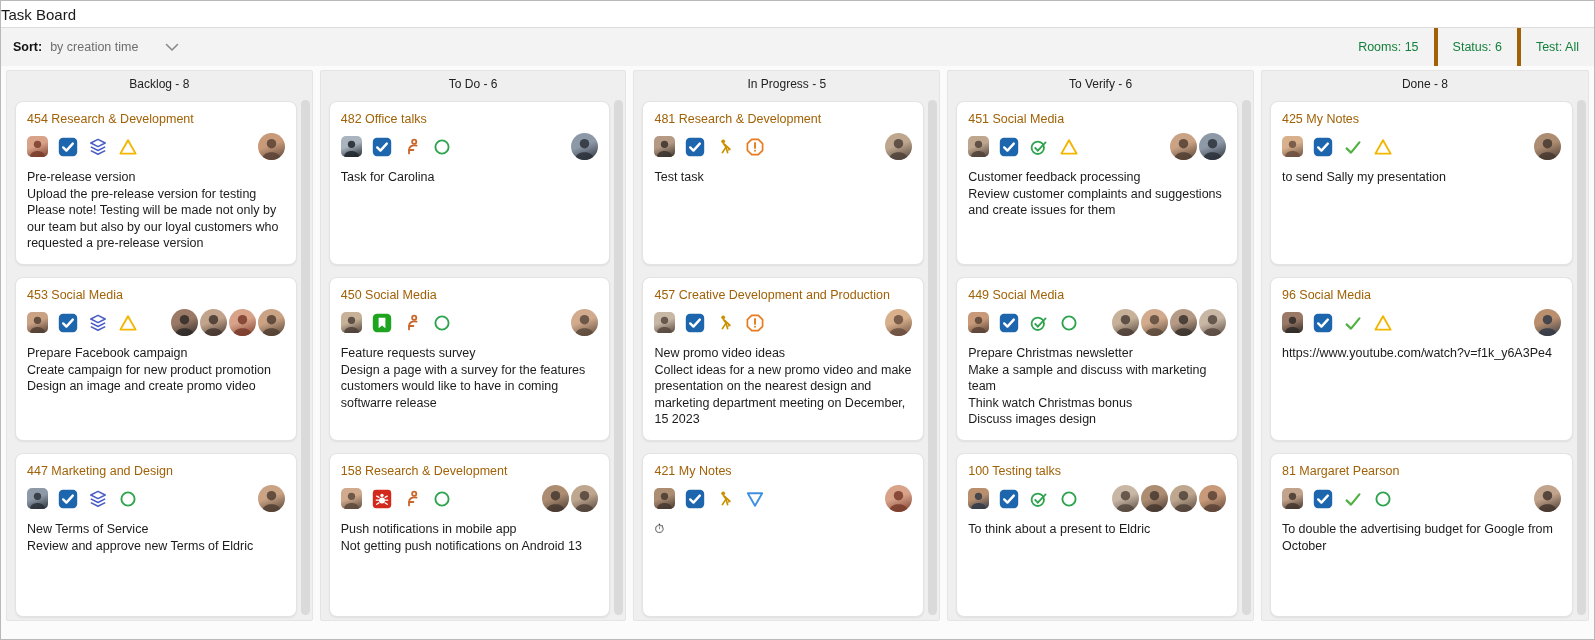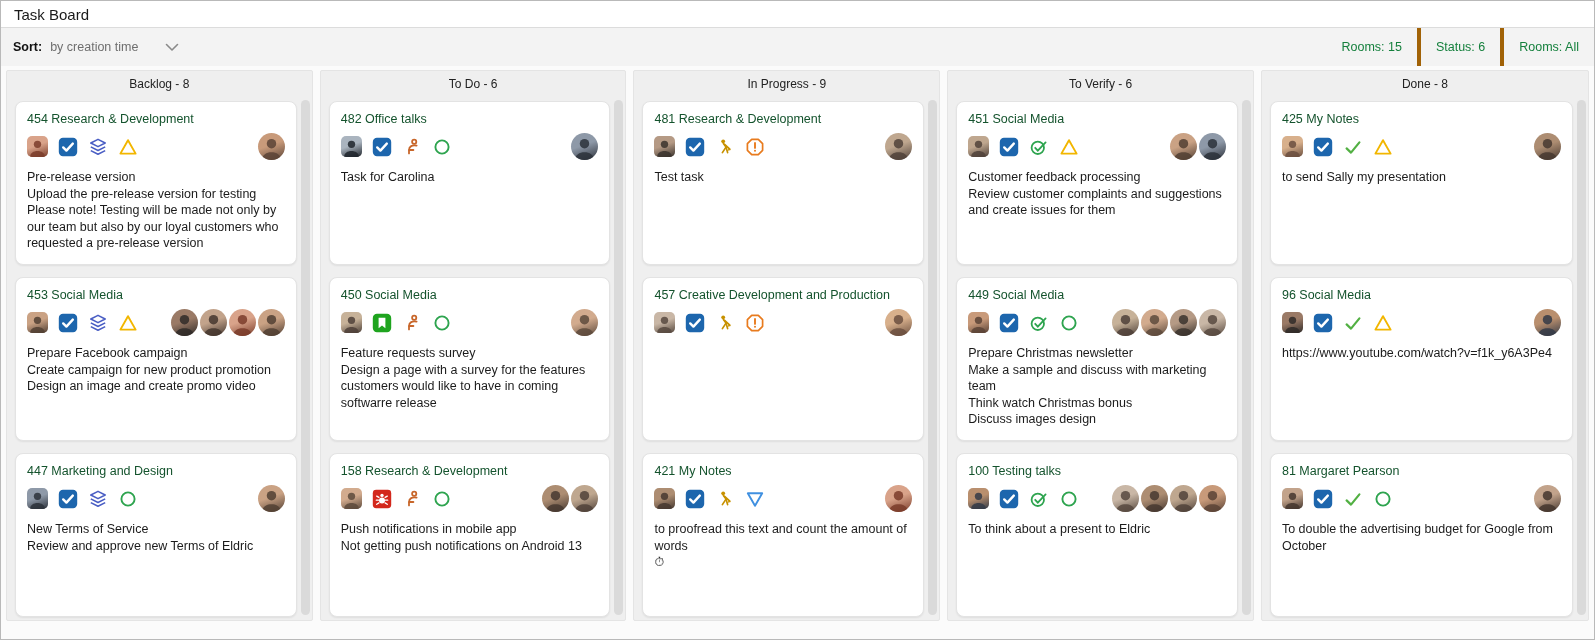--- a/index.html
+++ b/index.html
@@ -2,41 +2,41 @@
 <html><head>
 <meta charset="utf-8">
 <style>
   html,body{margin:0;padding:0;background:#e9e9e9;}
   .screen{
     position:relative;width:1595px;height:640px;background:#fff;
     border:1px solid #b9b9b9;box-sizing:border-box;overflow:hidden;
     display:flex;flex-direction:column;
     font-family:"Liberation Sans","DejaVu Sans",sans-serif;
   }
-  .titlebar{flex:0 0 26px;display:flex;align-items:center;padding-left:13px;
+  .titlebar{flex:0 0 26px;display:flex;align-items:center;
     font-size:15px;color:#1a1a1a;background:#fff;border-bottom:1px solid #dcdcdc;}
   .toolbar{flex:0 0 38px;background:#f3f3f3;display:flex;align-items:center;justify-content:space-between;}
   .sort{display:flex;align-items:center;padding-left:12px;cursor:pointer;}
   .sort-label{font-size:12.5px;font-weight:700;color:#111;margin-right:8px;}
   .sort-value{font-size:12.5px;color:#6e6e6e;margin-right:24px;}
   .filters{display:flex;align-items:stretch;height:100%;}
   .filter-item{display:flex;align-items:center;padding:0 15px;font-size:12.5px;color:#15803d;cursor:pointer;}
   .filter-item + .filter-item{border-left:4px solid #a16207;}
   .board{flex:1;background:#fbfbfb;display:flex;gap:7px;padding:4px 5px 18px 5px;overflow:hidden;}
   .column{flex:1;background:#efefef;border:1px solid #e4e4e4;border-radius:2px;
     display:flex;flex-direction:column;position:relative;overflow:hidden;}
   .column:last-child{flex:1.07;}
   .column-header{flex:0 0 26px;line-height:26px;text-align:center;font-size:12px;color:#222;}
   .cards{flex:1;padding:4px 15px 0 8px;display:flex;flex-direction:column;gap:12px;overflow:hidden;}
   .card{background:#fff;border:1px solid #e3e3e3;border-radius:8px;
     box-shadow:0 1px 2px rgba(0,0,0,0.07);flex:0 0 164px;height:164px;
     padding:8px 11px;box-sizing:border-box;cursor:pointer;overflow:hidden;}
   .card-peek{flex:0 0 14px;background:#fff;border:1px solid #e3e3e3;
     border-bottom:none;border-radius:8px 8px 0 0;box-shadow:0 1px 2px rgba(0,0,0,0.07);}
-  .card-title{font-size:12.5px;color:#14532d;margin:2px 0 7px;display:block;text-decoration:none;}
+  .card-title{font-size:12.5px;color:#a16207;margin:2px 0 7px;display:block;text-decoration:none;}
   .icon-row{display:flex;align-items:center;margin-bottom:9px;height:27px;}
   .icon-left{display:flex;align-items:center;gap:10px;}
   .icon{width:20px;height:20px;display:inline-flex;align-items:center;justify-content:center;}
   .icon svg{width:20px;height:20px;display:block;}
   .room-avatar{width:21px;height:21px;border-radius:5px;overflow:hidden;flex:0 0 21px;}
   .avatars{margin-left:auto;display:flex;gap:2px;}
   .avatar{width:27px;height:27px;border-radius:50%;overflow:hidden;flex:0 0 27px;}
   .room-avatar svg,.avatar svg{width:100%;height:100%;display:block;}
   .card-body{font-size:12.5px;color:#1b1b1b;line-height:1.32;}
   .scroll-thumb{position:absolute;right:2px;top:29px;bottom:5px;width:9px;border-radius:5px;background:#dadada;cursor:pointer;}
@@ -55,21 +55,21 @@
       <span class="sort-value">by creation time</span>
       <span class="icon">
         <svg viewBox="0 0 20 20" fill="none" stroke="#8a8a8a" stroke-width="1.6" stroke-linecap="round" stroke-linejoin="round">
             <path d="M4.5 7.5L10 13l5.5-5.5"></path>
           </svg>
       </span>
     </div>
     <div class="filters" id="filters">
         <span class="filter-item">Rooms: 15</span>
         <span class="filter-item">Status: 6</span>
-        <span class="filter-item">Rooms: All</span>
+        <span class="filter-item">Test: All</span>
       </div>
   </div>
 
   <div class="board" id="board">
       <div class="column">
     <div class="column-header">Backlog - 8</div>
     <div class="cards">
           <div class="card">
     <a class="card-title">454 Research &amp; Development</a>
     <div class="icon-row">
@@ -362,21 +362,21 @@
     <div class="card-body">
               <div>Push notifications in mobile app</div>
               <div>Not getting push notifications on Android 13</div>
             </div>
   </div>
           <div class="card-peek"></div>
         </div>
     <div class="scroll-thumb"></div>
   </div>
       <div class="column">
-    <div class="column-header">In Progress - 9</div>
+    <div class="column-header">In Progress - 5</div>
     <div class="cards">
           <div class="card">
     <a class="card-title">481 Research &amp; Development</a>
     <div class="icon-row">
       <div class="icon-left">
                 <div class="room-avatar" style="background: linear-gradient(160deg, rgb(181, 154, 133) 0%, rgb(181, 154, 133) 45%, rgb(58, 51, 45) 100%);">
                   <svg viewBox="0 0 24 24">
                     <circle cx="12" cy="9.5" r="4.2" fill="#3a332d" opacity="0.85"></circle>
                     <path d="M3.5 24.5c0-4.8 3.8-7.3 8.5-7.3s8.5 2.5 8.5 7.3z" fill="#3a332d" opacity="0.85"></path>
                   </svg>
@@ -452,20 +452,24 @@
               </div>
       <div class="avatars">
                 <div class="avatar" style="background: linear-gradient(160deg, rgb(216, 176, 140) 0%, rgb(216, 176, 140) 45%, rgb(107, 79, 63) 100%);">
                   <svg viewBox="0 0 24 24">
                     <circle cx="12" cy="9.5" r="4.2" fill="#6b4f3f" opacity="0.85"></circle>
                     <path d="M3.5 24.5c0-4.8 3.8-7.3 8.5-7.3s8.5 2.5 8.5 7.3z" fill="#6b4f3f" opacity="0.85"></path>
                   </svg>
                 </div>
               </div>
     </div>
+    <div class="card-body">
+              <div>New promo video ideas</div>
+              <div>Collect ideas for a new promo video and make presentation on the nearest design and marketing department meeting on December, 15 2023</div>
+            </div>
   </div>
           <div class="card">
     <a class="card-title">421 My Notes</a>
     <div class="icon-row">
       <div class="icon-left">
                 <div class="room-avatar" style="background: linear-gradient(160deg, rgb(173, 141, 114) 0%, rgb(173, 141, 114) 45%, rgb(70, 56, 48) 100%);">
                   <svg viewBox="0 0 24 24">
                     <circle cx="12" cy="9.5" r="4.2" fill="#463830" opacity="0.85"></circle>
                     <path d="M3.5 24.5c0-4.8 3.8-7.3 8.5-7.3s8.5 2.5 8.5 7.3z" fill="#463830" opacity="0.85"></path>
                   </svg>
@@ -494,21 +498,20 @@
       <div class="avatars">
                 <div class="avatar" style="background: linear-gradient(160deg, rgb(217, 163, 138) 0%, rgb(217, 163, 138) 45%, rgb(122, 60, 42) 100%);">
                   <svg viewBox="0 0 24 24">
                     <circle cx="12" cy="9.5" r="4.2" fill="#7a3c2a" opacity="0.85"></circle>
                     <path d="M3.5 24.5c0-4.8 3.8-7.3 8.5-7.3s8.5 2.5 8.5 7.3z" fill="#7a3c2a" opacity="0.85"></path>
                   </svg>
                 </div>
               </div>
     </div>
     <div class="card-body">
-              <div>to proofread this text and count the amount of words</div>
               <div>⏱</div>
             </div>
   </div>
           <div class="card-peek"></div>
         </div>
     <div class="scroll-thumb"></div>
   </div>
       <div class="column">
     <div class="column-header">To Verify - 6</div>
     <div class="cards">

